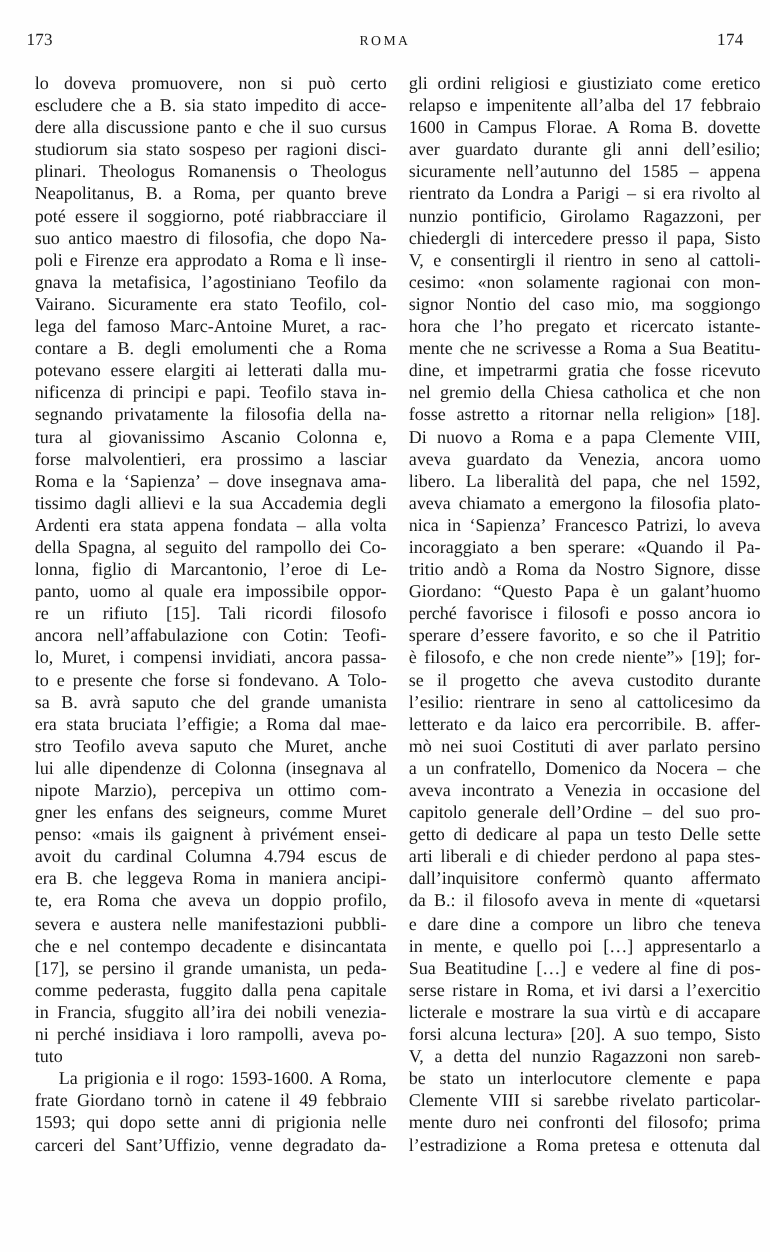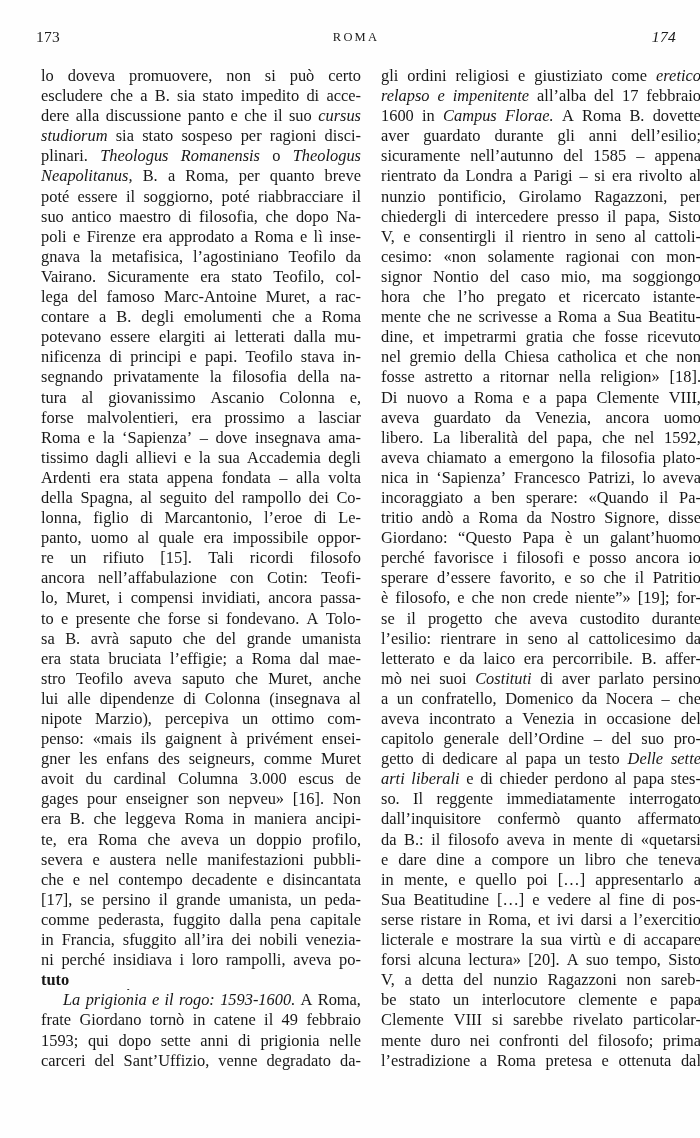--- a/index.html
+++ b/index.html
@@ -21,50 +21,50 @@
     background: #fefefe;
   }
 
   
   .header {
     position: absolute;
     top: 28px;
     left: 24px;
     right: 24px;
     height: 20px;
-    margin-left: 12px;
   }
   .folio {
     position: absolute;
     top: 0;
     font-size: 15.5px;
     letter-spacing: 0.3px;
     color: #1a1a1a;
   }
   .folio-left  { left: 0; }
-  .folio-right { right: 0; font-style: italic; }
+  .folio-right { right: 0; }
   .running-title {
     position: absolute;
     top: 2px;
     left: 0;
     right: 0;
     text-align: center;
     font-size: 12.5px;
     letter-spacing: 2.2px;
     color: #1a1a1a;
   }
 
   
   .columns {
     position: absolute;
     top: 66px;
     left: 41px;
     right: 18px;
     display: flex;
     gap: 20px;
+    justify-content: center;
   }
   .column {
     width: 320px;
     flex: 0 0 320px;
   }
 
   
   .ln {
     display: flex;
     font-size: 16.4px;
@@ -74,26 +74,25 @@
     color: #171717;
     overflow: hidden;
   }
   
   .ln.just {
     justify-content: space-between;
   }
   
   .ln.flush {
     justify-content: flex-start;
-    font-weight: bold;
   }
   .ln.flush .w + .w { margin-left: 0.26em; margin-top: 16px; }
 
   .w { display: inline-block; }
-  .i { font-style: italic; }
+  .i { }
 
   
   .ln.indent { padding-left: 22px; }
 </style>
 </head>
 <body>
 
 <div class="page">
 
   <div class="header">
@@ -130,24 +129,23 @@
         <div class="ln just"><span class="w">panto,</span><span class="w">uomo</span><span class="w">al</span><span class="w">quale</span><span class="w">era</span><span class="w">impossibile</span><span class="w">oppor-</span></div>
         <div class="ln just"><span class="w">re</span><span class="w">un</span><span class="w">rifiuto</span><span class="w">[15].</span><span class="w">Tali</span><span class="w">ricordi</span><span class="w">filosofo</span></div>
         <div class="ln just"><span class="w">ancora</span><span class="w">nell’affabulazione</span><span class="w">con</span><span class="w">Cotin:</span><span class="w">Teofi-</span></div>
         <div class="ln just"><span class="w">lo,</span><span class="w">Muret,</span><span class="w">i</span><span class="w">compensi</span><span class="w">invidiati,</span><span class="w">ancora</span><span class="w">passa-</span></div>
         <div class="ln just"><span class="w">to</span><span class="w">e</span><span class="w">presente</span><span class="w">che</span><span class="w">forse</span><span class="w">si</span><span class="w">fondevano.</span><span class="w">A</span><span class="w">Tolo-</span></div>
         <div class="ln just"><span class="w">sa</span><span class="w">B.</span><span class="w">avrà</span><span class="w">saputo</span><span class="w">che</span><span class="w">del</span><span class="w">grande</span><span class="w">umanista</span></div>
         <div class="ln just"><span class="w">era</span><span class="w">stata</span><span class="w">bruciata</span><span class="w">l’effigie;</span><span class="w">a</span><span class="w">Roma</span><span class="w">dal</span><span class="w">mae-</span></div>
         <div class="ln just"><span class="w">stro</span><span class="w">Teofilo</span><span class="w">aveva</span><span class="w">saputo</span><span class="w">che</span><span class="w">Muret,</span><span class="w">anche</span></div>
         <div class="ln just"><span class="w">lui</span><span class="w">alle</span><span class="w">dipendenze</span><span class="w">di</span><span class="w">Colonna</span><span class="w">(insegnava</span><span class="w">al</span></div>
         <div class="ln just"><span class="w">nipote</span><span class="w">Marzio),</span><span class="w">percepiva</span><span class="w">un</span><span class="w">ottimo</span><span class="w">com-</span></div>
+        <div class="ln just"><span class="w">gner</span><span class="w">les</span><span class="w">enfans</span><span class="w">des</span><span class="w">seigneurs,</span><span class="w">comme</span><span class="w">Muret</span></div>
         <div class="ln just"><span class="w">penso:</span><span class="w">«mais</span><span class="w">ils</span><span class="w">gaignent</span><span class="w">à</span><span class="w">privément</span><span class="w">ensei-</span></div>
-        <div class="ln just"><span class="w">gner</span><span class="w">les</span><span class="w">enfans</span><span class="w">des</span><span class="w">seigneurs,</span><span class="w">comme</span><span class="w">Muret</span></div>
-        <div class="ln just"><span class="w">avoit</span><span class="w">du</span><span class="w">cardinal</span><span class="w">Columna</span><span class="w">3.000</span><span class="w">escus</span><span class="w">de</span></div>
-        <div class="ln just"><span class="w">gages</span><span class="w">pour</span><span class="w">enseigner</span><span class="w">son</span><span class="w">nepveu»</span><span class="w">[16].</span><span class="w">Non</span></div>
+        <div class="ln just"><span class="w">avoit</span><span class="w">du</span><span class="w">cardinal</span><span class="w">Columna</span><span class="w">4.794</span><span class="w">escus</span><span class="w">de</span></div>
         <div class="ln just"><span class="w">era</span><span class="w">B.</span><span class="w">che</span><span class="w">leggeva</span><span class="w">Roma</span><span class="w">in</span><span class="w">maniera</span><span class="w">ancipi-</span></div>
         <div class="ln just"><span class="w">te,</span><span class="w">era</span><span class="w">Roma</span><span class="w">che</span><span class="w">aveva</span><span class="w">un</span><span class="w">doppio</span><span class="w">profilo,</span></div>
         <div class="ln just"><span class="w">severa</span><span class="w">e</span><span class="w">austera</span><span class="w">nelle</span><span class="w">manifestazioni</span><span class="w">pubbli-</span></div>
         <div class="ln just"><span class="w">che</span><span class="w">e</span><span class="w">nel</span><span class="w">contempo</span><span class="w">decadente</span><span class="w">e</span><span class="w">disincantata</span></div>
         <div class="ln just"><span class="w">[17],</span><span class="w">se</span><span class="w">persino</span><span class="w">il</span><span class="w">grande</span><span class="w">umanista,</span><span class="w">un</span><span class="w">peda-</span></div>
         <div class="ln just"><span class="w">comme</span><span class="w">pederasta,</span><span class="w">fuggito</span><span class="w">dalla</span><span class="w">pena</span><span class="w">capitale</span></div>
         <div class="ln just"><span class="w">in</span><span class="w">Francia,</span><span class="w">sfuggito</span><span class="w">all’ira</span><span class="w">dei</span><span class="w">nobili</span><span class="w">venezia-</span></div>
         <div class="ln just"><span class="w">ni</span><span class="w">perché</span><span class="w">insidiava</span><span class="w">i</span><span class="w">loro</span><span class="w">rampolli,</span><span class="w">aveva</span><span class="w">po-</span></div>
         <div class="ln flush"><span class="w">tuto</span><span class="w">trovarvi</span><span class="w">panto</span><span class="w">con</span><span class="w">onore.</span></div>
         <div class="ln just indent"><span class="w i">La</span><span class="w i">prigionia</span><span class="w i">e</span><span class="w i">il</span><span class="w i">rogo:</span><span class="w i">1593-1600.</span><span class="w">A</span><span class="w">Roma,</span></div>
@@ -185,21 +183,20 @@
         <div class="ln just"><span class="w">è</span><span class="w">filosofo,</span><span class="w">e</span><span class="w">che</span><span class="w">non</span><span class="w">crede</span><span class="w">niente”»</span><span class="w">[19];</span><span class="w">for-</span></div>
         <div class="ln just"><span class="w">se</span><span class="w">il</span><span class="w">progetto</span><span class="w">che</span><span class="w">aveva</span><span class="w">custodito</span><span class="w">durante</span></div>
         <div class="ln just"><span class="w">l’esilio:</span><span class="w">rientrare</span><span class="w">in</span><span class="w">seno</span><span class="w">al</span><span class="w">cattolicesimo</span><span class="w">da</span></div>
         <div class="ln just"><span class="w">letterato</span><span class="w">e</span><span class="w">da</span><span class="w">laico</span><span class="w">era</span><span class="w">percorribile.</span><span class="w">B.</span><span class="w">affer-</span></div>
         <div class="ln just"><span class="w">mò</span><span class="w">nei</span><span class="w">suoi</span><span class="w i">Costituti</span><span class="w">di</span><span class="w">aver</span><span class="w">parlato</span><span class="w">persino</span></div>
         <div class="ln just"><span class="w">a</span><span class="w">un</span><span class="w">confratello,</span><span class="w">Domenico</span><span class="w">da</span><span class="w">Nocera</span><span class="w">–</span><span class="w">che</span></div>
         <div class="ln just"><span class="w">aveva</span><span class="w">incontrato</span><span class="w">a</span><span class="w">Venezia</span><span class="w">in</span><span class="w">occasione</span><span class="w">del</span></div>
         <div class="ln just"><span class="w">capitolo</span><span class="w">generale</span><span class="w">dell’Ordine</span><span class="w">–</span><span class="w">del</span><span class="w">suo</span><span class="w">pro-</span></div>
         <div class="ln just"><span class="w">getto</span><span class="w">di</span><span class="w">dedicare</span><span class="w">al</span><span class="w">papa</span><span class="w">un</span><span class="w">testo</span><span class="w i">Delle</span><span class="w i">sette</span></div>
         <div class="ln just"><span class="w i">arti</span><span class="w i">liberali</span><span class="w">e</span><span class="w">di</span><span class="w">chieder</span><span class="w">perdono</span><span class="w">al</span><span class="w">papa</span><span class="w">stes-</span></div>
-        <div class="ln just"><span class="w">so.</span><span class="w">Il</span><span class="w">reggente</span><span class="w">immediatamente</span><span class="w">interrogato</span></div>
         <div class="ln just"><span class="w">dall’inquisitore</span><span class="w">confermò</span><span class="w">quanto</span><span class="w">affermato</span></div>
         <div class="ln just"><span class="w">da</span><span class="w">B.:</span><span class="w">il</span><span class="w">filosofo</span><span class="w">aveva</span><span class="w">in</span><span class="w">mente</span><span class="w">di</span><span class="w">«quetarsi</span></div>
         <div class="ln just"><span class="w">e</span><span class="w">dare</span><span class="w">dine</span><span class="w">a</span><span class="w">compore</span><span class="w">un</span><span class="w">libro</span><span class="w">che</span><span class="w">teneva</span></div>
         <div class="ln just"><span class="w">in</span><span class="w">mente,</span><span class="w">e</span><span class="w">quello</span><span class="w">poi</span><span class="w">[…]</span><span class="w">appresentarlo</span><span class="w">a</span></div>
         <div class="ln just"><span class="w">Sua</span><span class="w">Beatitudine</span><span class="w">[…]</span><span class="w">e</span><span class="w">vedere</span><span class="w">al</span><span class="w">fine</span><span class="w">di</span><span class="w">pos-</span></div>
         <div class="ln just"><span class="w">serse</span><span class="w">ristare</span><span class="w">in</span><span class="w">Roma,</span><span class="w">et</span><span class="w">ivi</span><span class="w">darsi</span><span class="w">a</span><span class="w">l’exercitio</span></div>
         <div class="ln just"><span class="w">licterale</span><span class="w">e</span><span class="w">mostrare</span><span class="w">la</span><span class="w">sua</span><span class="w">virtù</span><span class="w">e</span><span class="w">di</span><span class="w">accapare</span></div>
         <div class="ln just"><span class="w">forsi</span><span class="w">alcuna</span><span class="w">lectura»</span><span class="w">[20].</span><span class="w">A</span><span class="w">suo</span><span class="w">tempo,</span><span class="w">Sisto</span></div>
         <div class="ln just"><span class="w">V,</span><span class="w">a</span><span class="w">detta</span><span class="w">del</span><span class="w">nunzio</span><span class="w">Ragazzoni</span><span class="w">non</span><span class="w">sareb-</span></div>
         <div class="ln just"><span class="w">be</span><span class="w">stato</span><span class="w">un</span><span class="w">interlocutore</span><span class="w">clemente</span><span class="w">e</span><span class="w">papa</span></div>

